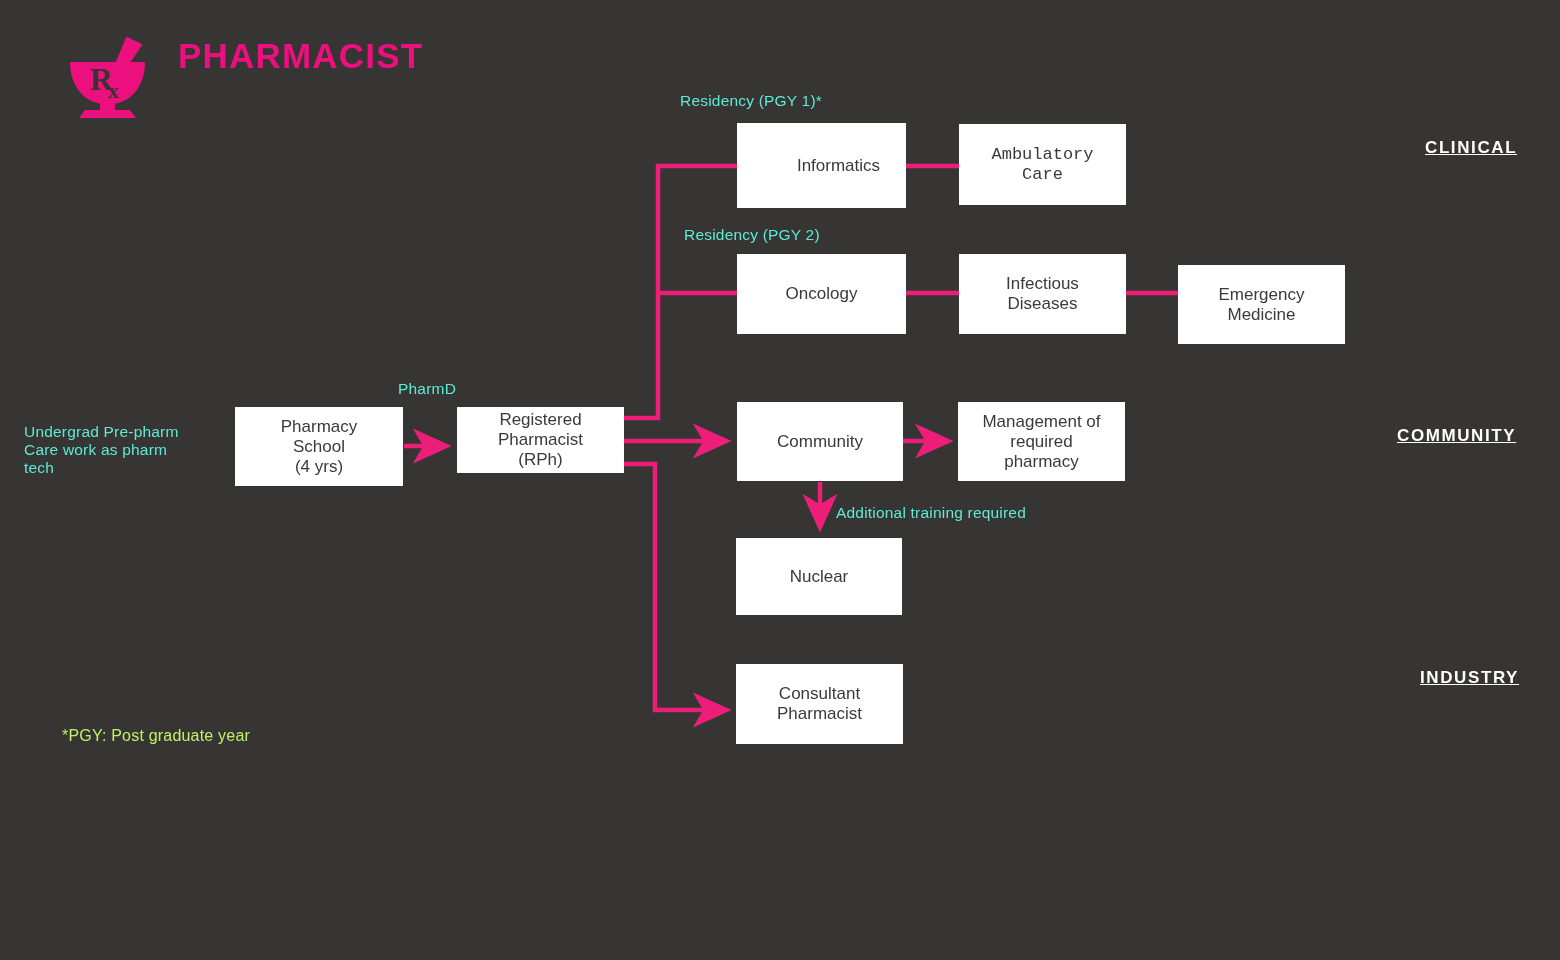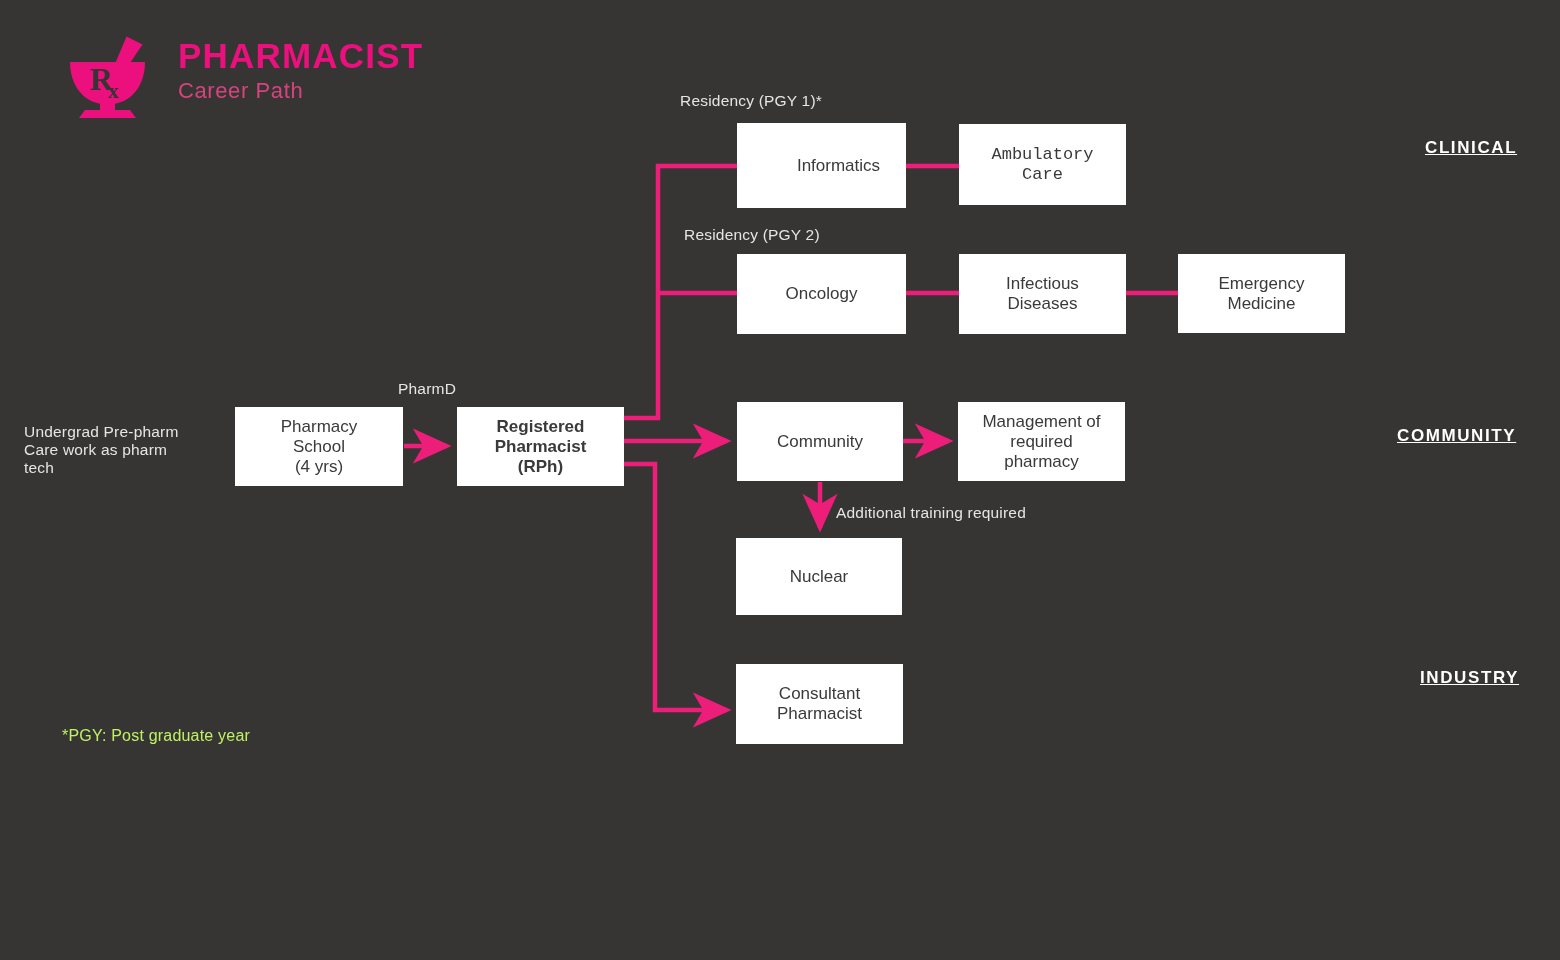--- a/index.html
+++ b/index.html
@@ -70,21 +70,21 @@
     font-size: 17px;
     line-height: 20px;
     box-sizing: border-box;
     padding: 4px 6px;
     z-index: 3;
   }
   .node span { display: block; }
   
   .label {
     position: absolute;
-    color: #e5e5e5;
+    color: #5eead4;
     font-size: 15.5px;
     line-height: 18px;
     letter-spacing: 0.2px;
     z-index: 4;
     white-space: pre-line;
   }
   .lane-label {
     position: absolute;
     color: #FFFFFF;
     font-size: 17px;
@@ -145,21 +145,20 @@
     <path d="M4,30 L79,30 C79,54 65,70 47,72 L36,72 C18,70 4,54 4,30 Z" fill="#EC0F7E"></path>
 
     <rect x="34" y="68" width="15" height="10" fill="#EC0F7E"></rect>
     <path d="M19,78 L64,78 L70,86 L13,86 Z" fill="#EC0F7E"></path>
 
     <text x="24" y="58" font-family="'Liberation Serif', serif" font-size="32" font-weight="bold" fill="#373533">R</text>
     <text x="42" y="66" font-family="'Liberation Serif', serif" font-size="22" font-weight="bold" fill="#373533">x</text>
   </svg>
   <div class="logo-text">
     <div class="logo-title">PHARMACIST</div>
-    <div class="logo-sub">Career Path</div>
   </div>
 </div>
 
 <div class="label" style="left:680px; top:92px;">Residency (PGY 1)*</div>
 
 <div class="label" style="left:684px; top:226px;">Residency (PGY 2)</div>
 
 <div class="label" style="left:398px; top:380px;">PharmD</div>
 
 <div class="label" style="left:24px; top:423px; width:205px;">Undergrad Pre-pharm
@@ -173,21 +172,21 @@
 <div class="lane-label" style="left:1425px; top:138px;">CLINICAL</div>
 <div class="lane-label" style="left:1397px; top:426px;">COMMUNITY</div>
 <div class="lane-label" style="left:1420px; top:668px;">INDUSTRY</div>
 
 <div class="node" style="left:235px; top:407px; width:168px; height:79px;">
   <span style="white-space:pre-line;">Pharmacy
 School
 (4 yrs)</span>
 </div>
 
-<div class="node" style="left:457px; top:407px; width:167px; height:79px;font-weight:bold;">
+<div class="node" style="left:457px; top:407px; width:167px; height:66px;">
   <span style="white-space:pre-line;">Registered
 Pharmacist
 (RPh)</span>
 </div>
 
 <div class="node" style="left:737px; top:123px; width:169px; height:85px;padding-left:40px;">
   <span style="white-space:pre-line;">Informatics</span>
 </div>
 
 <div class="node" style="left:959px; top:124px; width:167px; height:81px;">
@@ -197,21 +196,21 @@
 
 <div class="node" style="left:737px; top:254px; width:169px; height:80px;">
   <span style="white-space:pre-line;">Oncology</span>
 </div>
 
 <div class="node" style="left:959px; top:254px; width:167px; height:80px;">
   <span style="white-space:pre-line;">Infectious
 Diseases</span>
 </div>
 
-<div class="node" style="left:1178px; top:254px; width:167px; height:79px;">
+<div class="node" style="left:1178px; top:265px; width:167px; height:79px;">
   <span style="white-space:pre-line;">Emergency
 Medicine</span>
 </div>
 
 <div class="node" style="left:737px; top:402px; width:166px; height:79px;">
   <span style="white-space:pre-line;">Community</span>
 </div>
 
 <div class="node" style="left:958px; top:402px; width:167px; height:79px;">
   <span style="white-space:pre-line;">Management of

